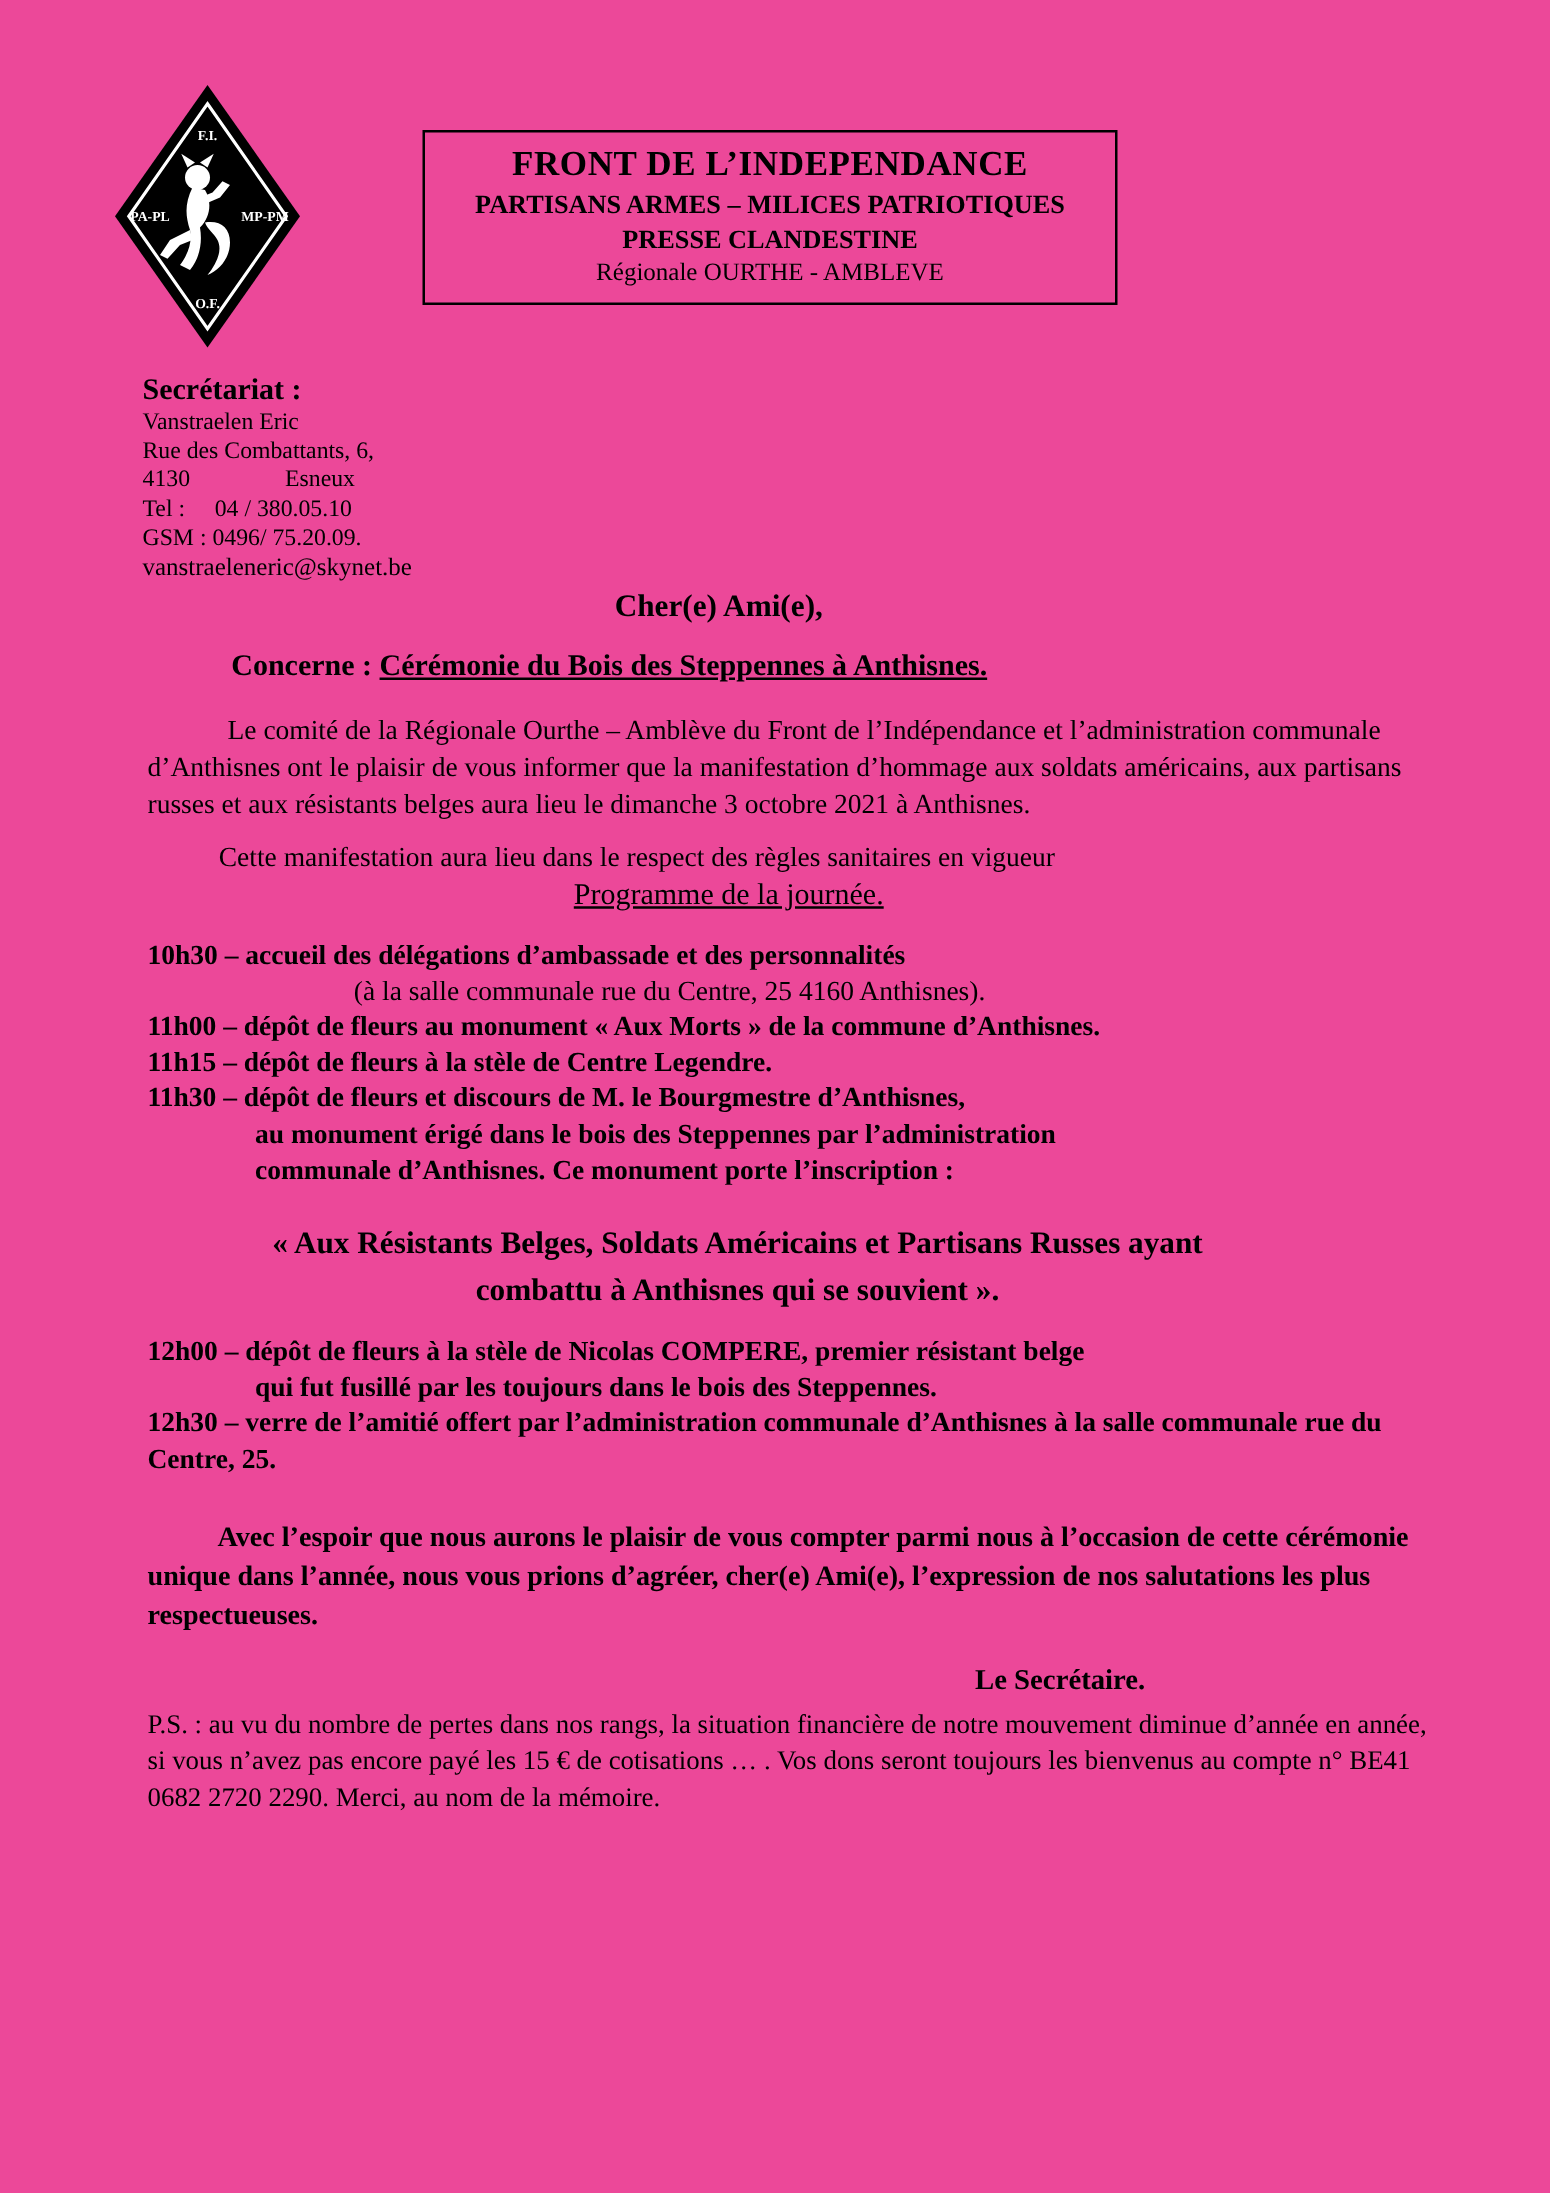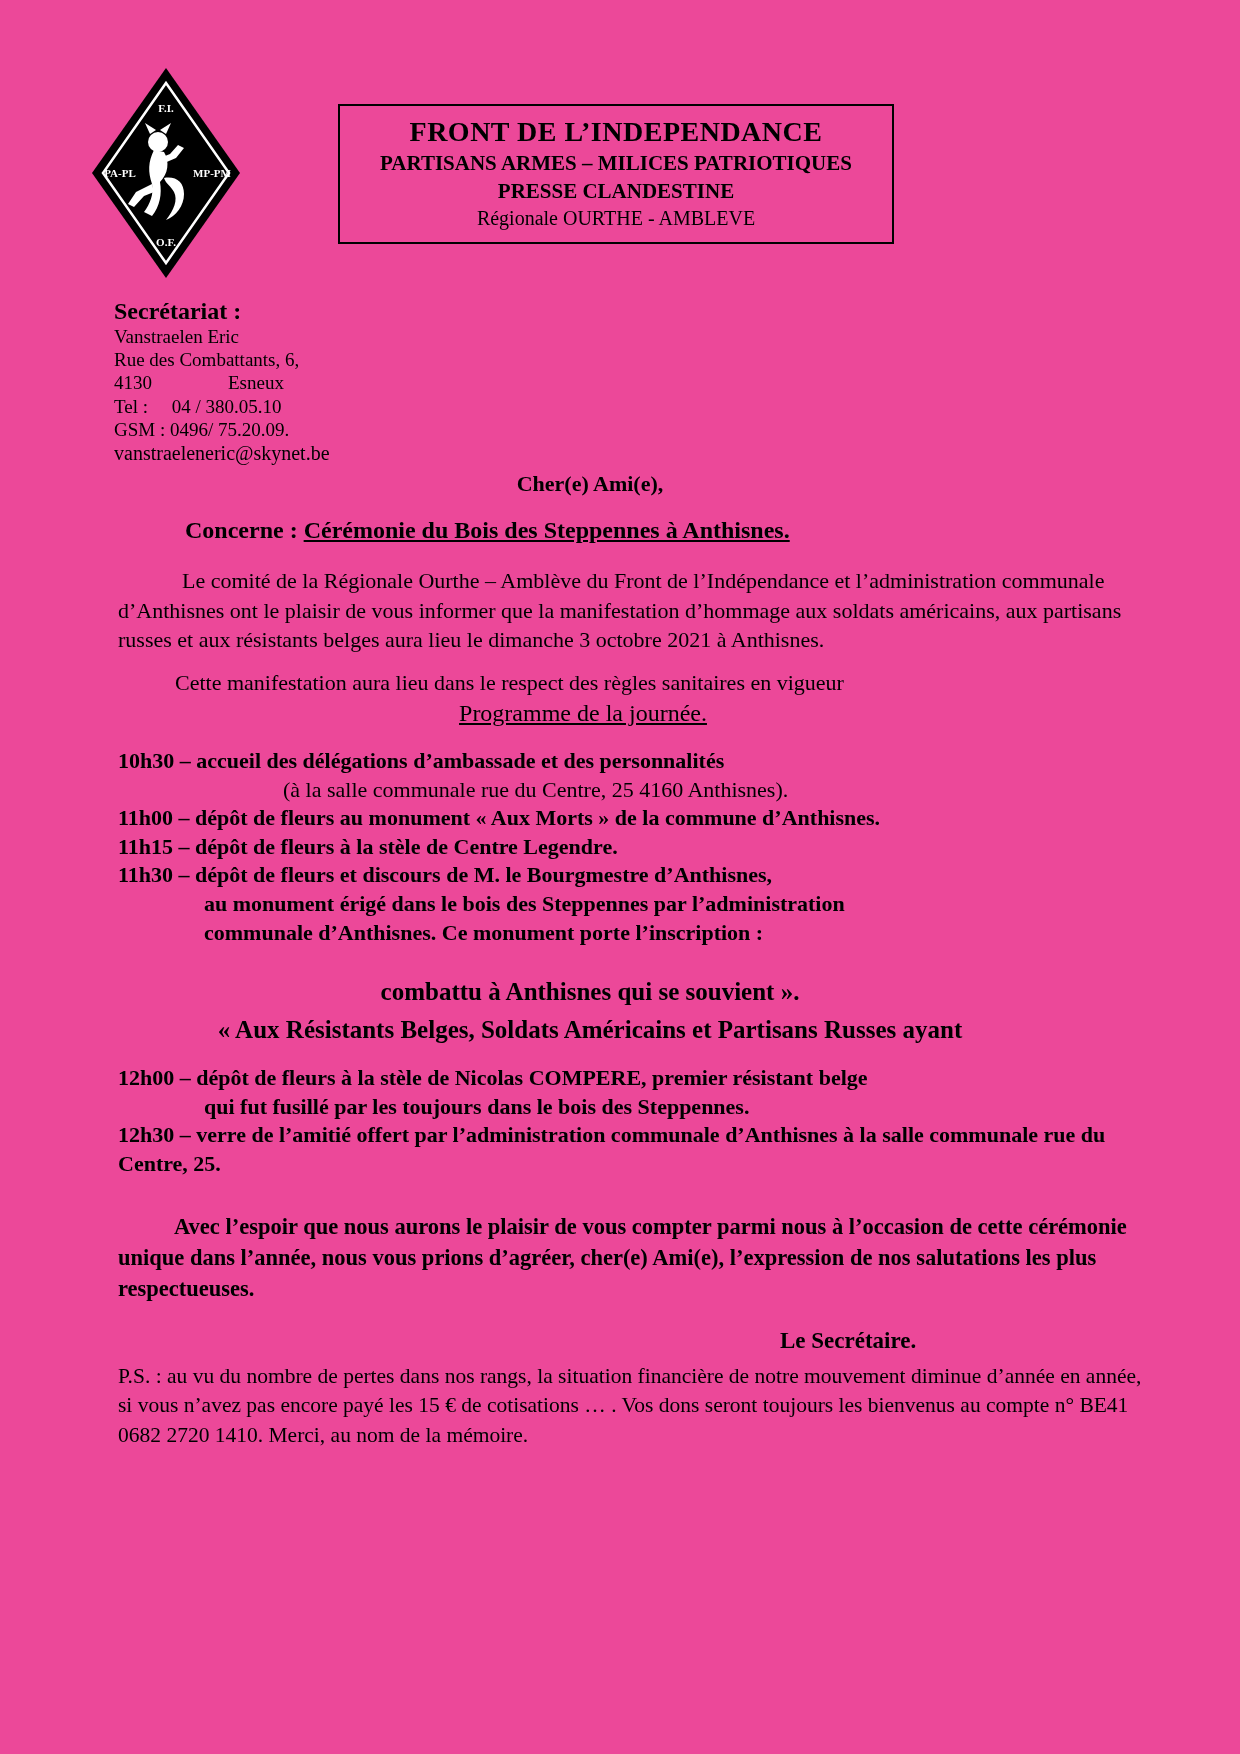--- a/index.html
+++ b/index.html
@@ -17,21 +17,21 @@
   }
   .hb-title { font-size:28px; font-weight:bold; letter-spacing:0.5px; }
   .hb-sub   { font-size:21px; font-weight:bold; margin-top:3px; }
   .hb-reg   { font-size:20px; margin-top:3px; }
 
   .secretariat { margin:14px 0 0 114px; }
   .sec-title { font-size:24px; font-weight:bold; }
   .sec-line  { font-size:19px; line-height:1.22; white-space:pre; }
   .sec-line.small { font-size:20px; }
 
-  .salutation { width:1150px; text-align:center; font-size:22px; font-weight:bold; margin-top:6px;padding-left:15px; }
+  .salutation { width:1150px; text-align:center; font-size:25px; font-weight:bold; margin-top:6px; }
 
   .concerne { margin:20px 0 0 185px; font-size:24px; font-weight:bold; }
   .concerne .ul { text-decoration:underline; }
 
   .para1 { margin:22px 95px 0 118px; font-size:22px; line-height:1.33; text-indent:64px; }
   .para2 { margin:16px 0 0 175px; font-size:22px; }
 
   .prog-title { width:1166px; text-align:center; font-size:24px; font-weight:normal; text-decoration:underline; margin-top:4px; }
 
   .program { margin:20px 95px 0 118px; font-size:22px; font-weight:bold; line-height:1.3; }
@@ -111,29 +111,29 @@
     <div class="p-line">10h30 – accueil des délégations d’ambassade et des personnalités</div>
     <div class="p-line p-ind1">(à la salle communale rue du Centre, 25 4160 Anthisnes).</div>
     <div class="p-line">11h00 – dépôt de fleurs au monument « Aux Morts » de la commune d’Anthisnes.</div>
     <div class="p-line">11h15 – dépôt de fleurs à la stèle de Centre Legendre.</div>
     <div class="p-line">11h30 – dépôt de fleurs et discours de M. le Bourgmestre d’Anthisnes,</div>
     <div class="p-line p-ind2">au monument érigé dans le bois des Steppennes par l’administration</div>
     <div class="p-line p-ind2">communale d’Anthisnes. Ce monument porte l’inscription :</div>
   </div>
 
   <div class="inscription">
+    <div>« Aux Résistants Belges, Soldats Américains et Partisans Russes ayant</div>
     <div>combattu à Anthisnes qui se souvient ».</div>
-    <div>« Aux Résistants Belges, Soldats Américains et Partisans Russes ayant</div>
   </div>
 
   <div class="program program2">
     <div class="p-line">12h00 – dépôt de fleurs à la stèle de Nicolas COMPERE, premier résistant belge</div>
     <div class="p-line p-ind2">qui fut fusillé par les toujours dans le bois des Steppennes.</div>
     <div class="p-line">12h30 – verre de l’amitié offert par l’administration communale d’Anthisnes à la salle communale rue du Centre, 25.</div>
   </div>
 
   <div class="closing">Avec l’espoir que nous aurons le plaisir de vous compter parmi nous à l’occasion de cette cérémonie unique dans l’année, nous vous prions d’agréer, cher(e) Ami(e), l’expression de nos salutations les plus respectueuses.</div>
 
   <div class="signature">Le Secrétaire.</div>
 
-  <div class="ps">P.S. : au vu du nombre de pertes dans nos rangs, la situation financière de notre mouvement diminue d’année en année, si vous n’avez pas encore payé les 15 € de cotisations … . Vos dons seront toujours les bienvenus au compte n° BE41 0682 2720 1410. Merci, au nom de la mémoire.</div>
+  <div class="ps">P.S. : au vu du nombre de pertes dans nos rangs, la situation financière de notre mouvement diminue d’année en année, si vous n’avez pas encore payé les 15 € de cotisations … . Vos dons seront toujours les bienvenus au compte n° BE41 0682 2720 2290. Merci, au nom de la mémoire.</div>
 
 </div>
 
 </body></html>

